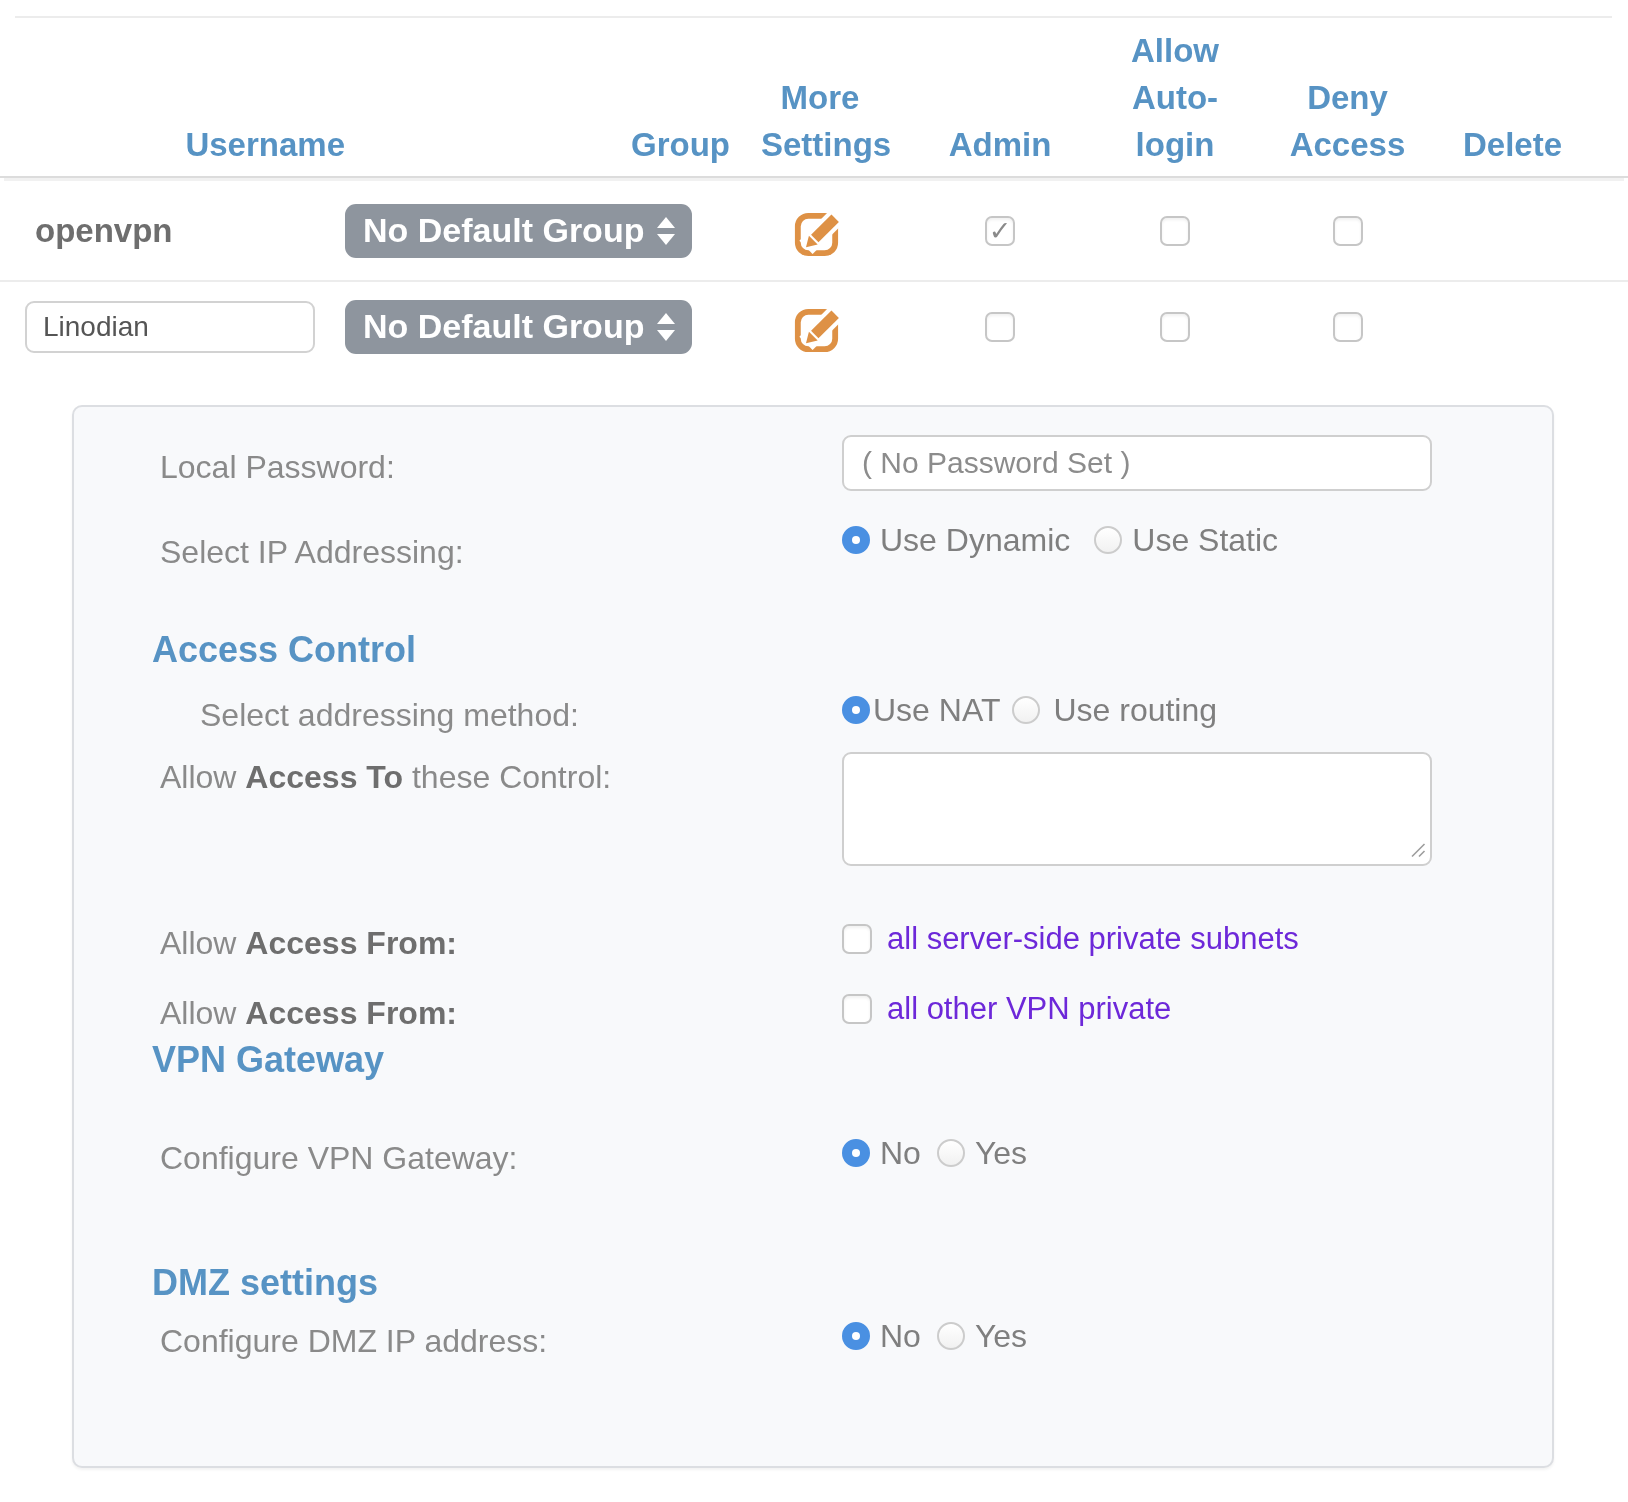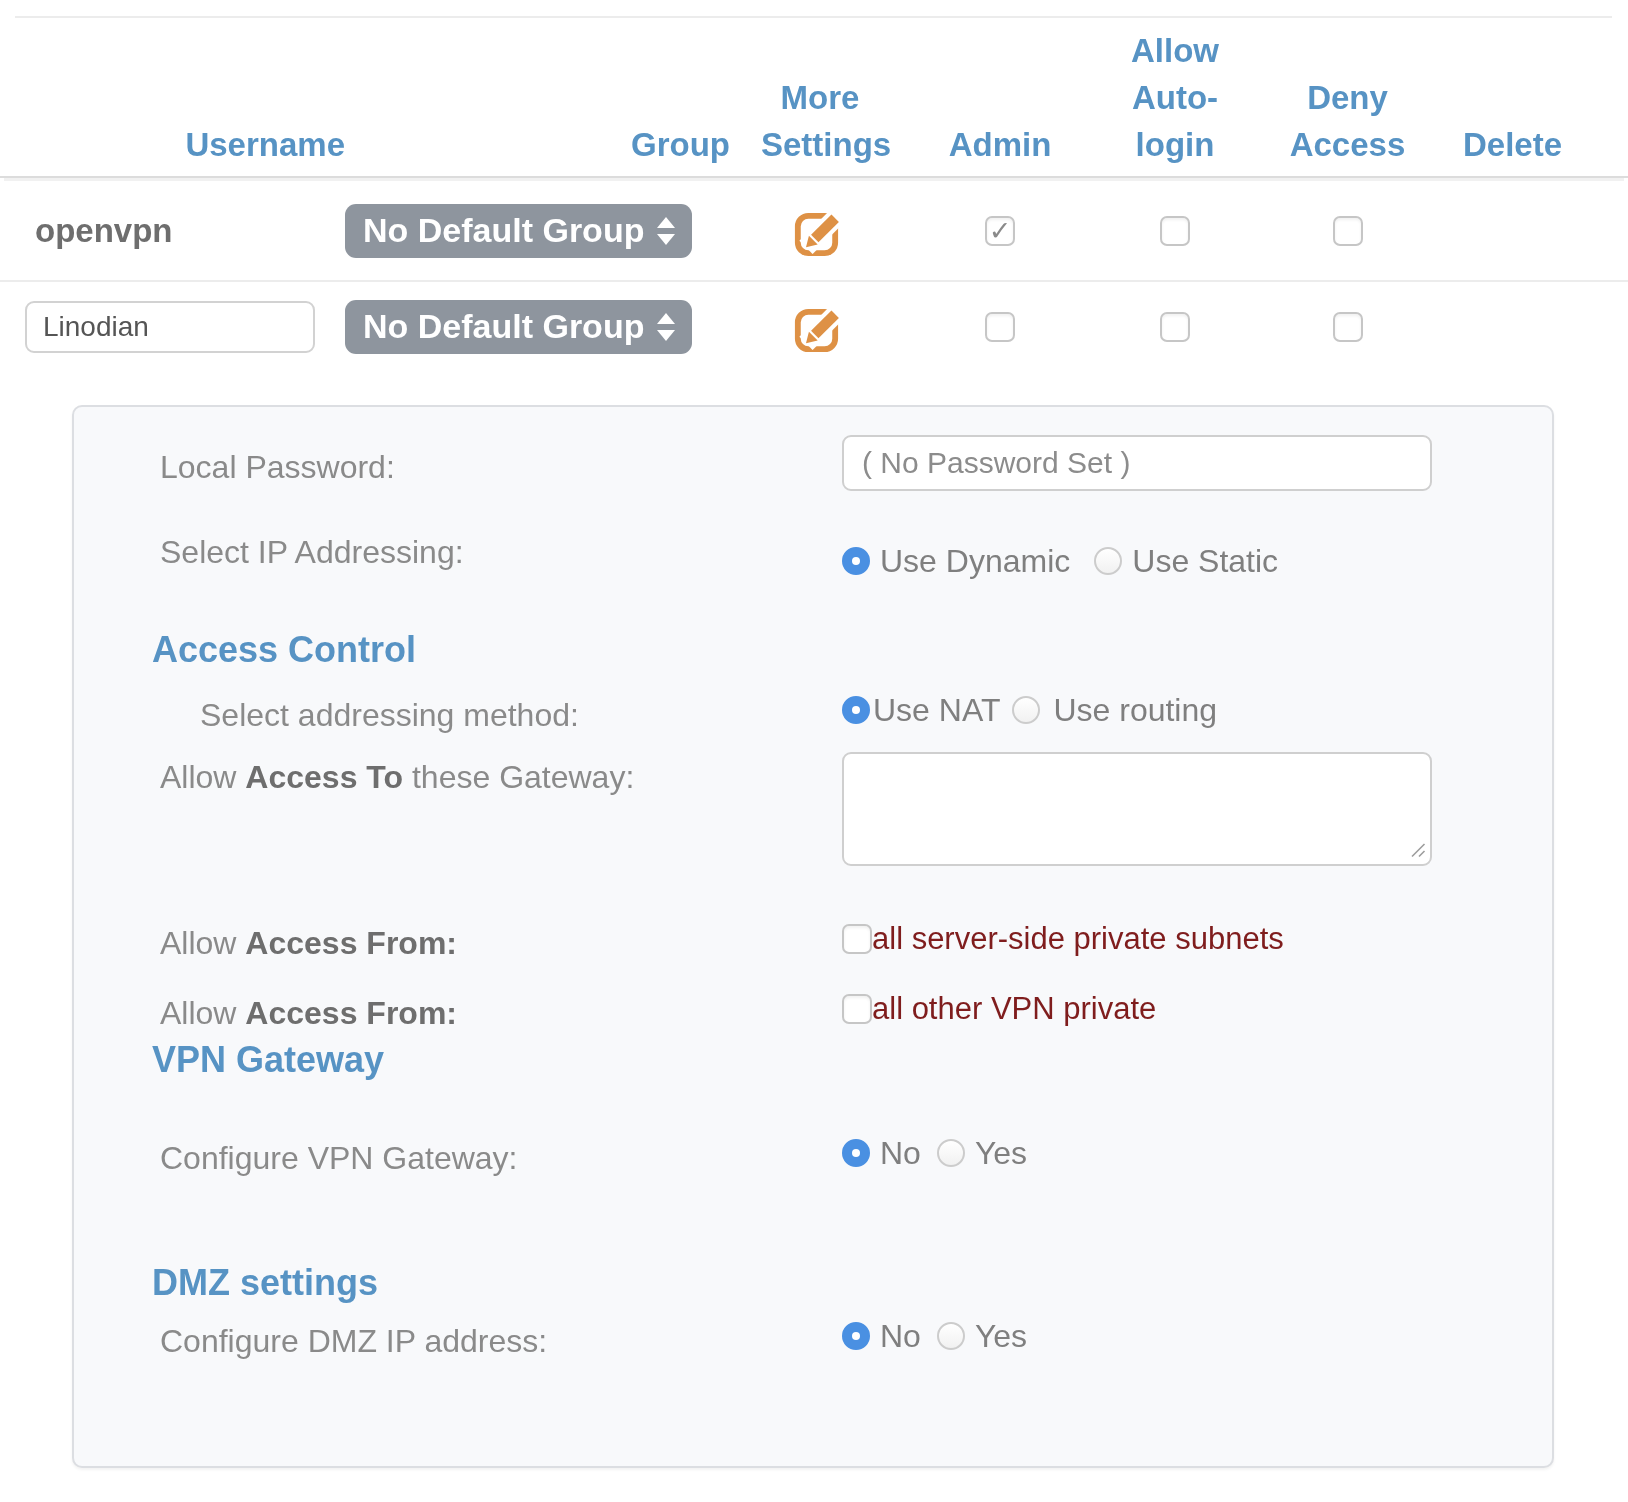--- a/index.html
+++ b/index.html
@@ -51,21 +51,21 @@
   .p-heading{position:absolute;left:78px;font-size:36px;font-weight:bold;color:#5793c4;white-space:nowrap;}
   .p-field{position:absolute;left:768px;display:flex;align-items:center;}
   .opt-label{font-size:32px;color:#7f7f7f;}
   .pw-input{width:590px;height:56px;box-sizing:border-box;border:2px solid #cfcfcf;border-radius:9px;
             font-family:"Liberation Sans",sans-serif;font-size:30px;color:#0f766e;padding:0 18px;outline:none;background:#fff;}
   .pw-input::placeholder{color:#8c8c8c;opacity:1;}
   .ta-wrap{position:absolute;left:768px;width:590px;height:114px;}
   .ta{width:590px;height:114px;box-sizing:border-box;border:2px solid #cfcfcf;border-radius:9px;resize:none;
       font-family:"Liberation Sans",sans-serif;font-size:28px;color:#666;padding:10px 14px;outline:none;background:#fff;}
   .grip{position:absolute;right:6px;bottom:8px;pointer-events:none;}
-  .cb-option{font-size:31px;color:#7f1d1d;}
+  .cb-option{font-size:31px;color:#6d28d9;margin-left:15px;}
 </style>
 </head>
 <body>
 
 <div class="screen">
 
   <div class="top-line"></div>
 
   <div class="trow thead">
     <div class="hc left">Username</div>
@@ -146,38 +146,38 @@
     </div>
     <div class="cc"></div>
   </div>
 
   <div class="panel">
 
     <div class="p-label" style="top:42px;">Local Password:</div>
     <input class="pw-input" type="text" style="position: absolute; left: 768px; top: 28px;" placeholder="( No Password Set )">
 
     <div class="p-label" style="top:127px;">Select IP Addressing:</div>
-    <div class="p-field" style="top:132px;height:44px;">
+    <div class="p-field" style="top:111px;height:44px;">
       <span class="radio on"></span>
       <span class="opt-label" style="margin:0 24px 0 10px;">Use Dynamic</span>
       <span class="radio"></span>
       <span class="opt-label" style="margin-left:10px;">Use Static</span>
     </div>
 
     <div class="p-heading" style="top:222px;">Access Control</div>
 
     <div class="p-label" style="top:290px;margin-left:40px;">Select addressing method:</div>
     <div class="p-field" style="top:281px;height:44px;">
       <span class="radio on"></span>
       <span class="opt-label" style="margin:0 12px 0 3px;">Use NAT</span>
       <span class="radio"></span>
       <span class="opt-label" style="margin-left:13px;">Use routing</span>
     </div>
 
-    <div class="p-label" style="top:352px;"><span>Allow </span><b>Access To</b><span> these Gateway:</span></div>
+    <div class="p-label" style="top:352px;"><span>Allow </span><b>Access To</b><span> these Control:</span></div>
     <div class="ta-wrap" style="top:345px;">
       <textarea class="ta" style=""></textarea>
       <svg class="grip" width="16" height="16" viewBox="0 0 16 16">
         <line x1="2" y1="14.5" x2="14.5" y2="2" stroke="#9d9d9d" stroke-width="1.6"></line>
         <line x1="9" y1="14.5" x2="14.5" y2="9" stroke="#9d9d9d" stroke-width="1.6"></line>
       </svg>
     </div>
 
     <div class="p-label" style="top:518px;"><span>Allow </span><b>Access From:</b></div>
     <div class="p-field" style="top:512px;height:40px;">

